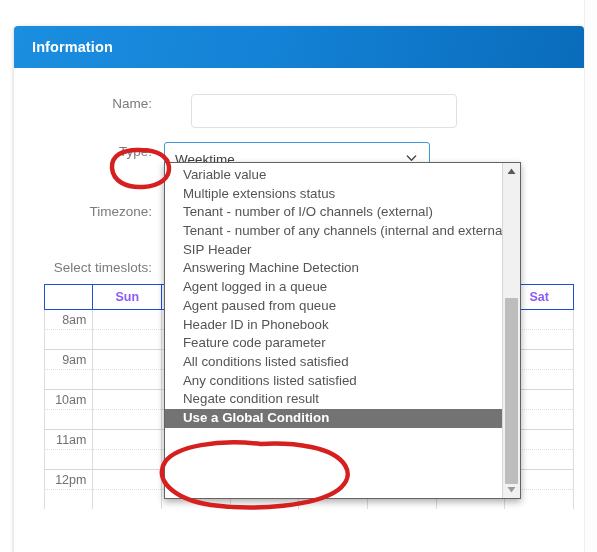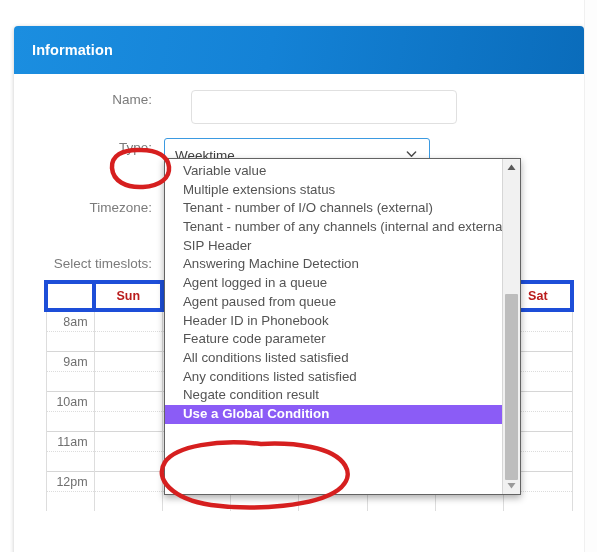--- a/index.html
+++ b/index.html
@@ -33,21 +33,21 @@
     left: 14px;
     top: 26px;
     width: 570px;
     height: 540px;
     background: #ffffff;
     border-radius: 4px 4px 0 0;
     box-shadow: 0 1px 4px rgba(0,0,0,0.22);
     overflow: visible;
   }
   #card-header {
-    height: 48px;
+    height: 42px;
     background: linear-gradient(100deg, #1b8ee0 0%, #1482d6 45%, #0a6cbb 100%);
     border-radius: 4px 4px 0 0;
     display: flex;
     align-items: center;
     padding-left: 18px;
     box-sizing: border-box;
   }
   #card-header-title {
     color: #ffffff;
     font-size: 14.5px;
@@ -72,21 +72,21 @@
     box-sizing: border-box;
     color: #7b7b7b;
     font-size: 13.5px;
     line-height: 20px;
   }
   .form-control-wrap {
     width: 266px;
     position: relative;
   }
 
-  #row-name { margin-top: 16px; gap: 27px; }
+  #row-name { margin-top: 26px; gap: 27px; }
   #row-type { margin-top: 14px; }
   #row-timezone { margin-top: 26px; }
   #row-timeslots { margin-top: 36px; }
 
   #name-input {
     display: block;
     width: 266px;
     height: 34px;
     box-sizing: border-box;
     border: 1px solid #e0e0e0;
@@ -149,21 +149,21 @@
   .dropdown-option {
     height: 18.7px;
     line-height: 18.7px;
     padding-left: 18px;
     font-size: 13.3px;
     color: #545454;
     white-space: nowrap;
     cursor: default;
   }
   .dropdown-option.selected {
-    background: #8b5cf6;
+    background: #737373;
     color: #ffffff;
     font-weight: bold;
   }
 
   
   #dropdown-scrollbar {
     width: 17px;
     flex: 0 0 17px;
     background: #f1f1f1;
     border-left: 1px solid #d6d6d6;
@@ -196,24 +196,24 @@
     margin-top: 6px;
     width: 530px;
   }
   table#timeslot-table {
     border-collapse: collapse;
     width: 530px;
     table-layout: fixed;
   }
   #timeslot-table th {
     font-size: 12.5px;
-    color: #b91c1c;
+    color: #8b5cf6;
     font-weight: bold;
     height: 22px;
-    border: 4px solid #1d4ed8;
+    border: 1px solid #1d4ed8;
     background: #ffffff;
   }
   #timeslot-table td {
     border-left: 1px solid #dddddd;
     border-right: 1px solid #dddddd;
     height: 17px;
     background: #ffffff;
   }
   td.time-label {
     font-size: 12.5px;

